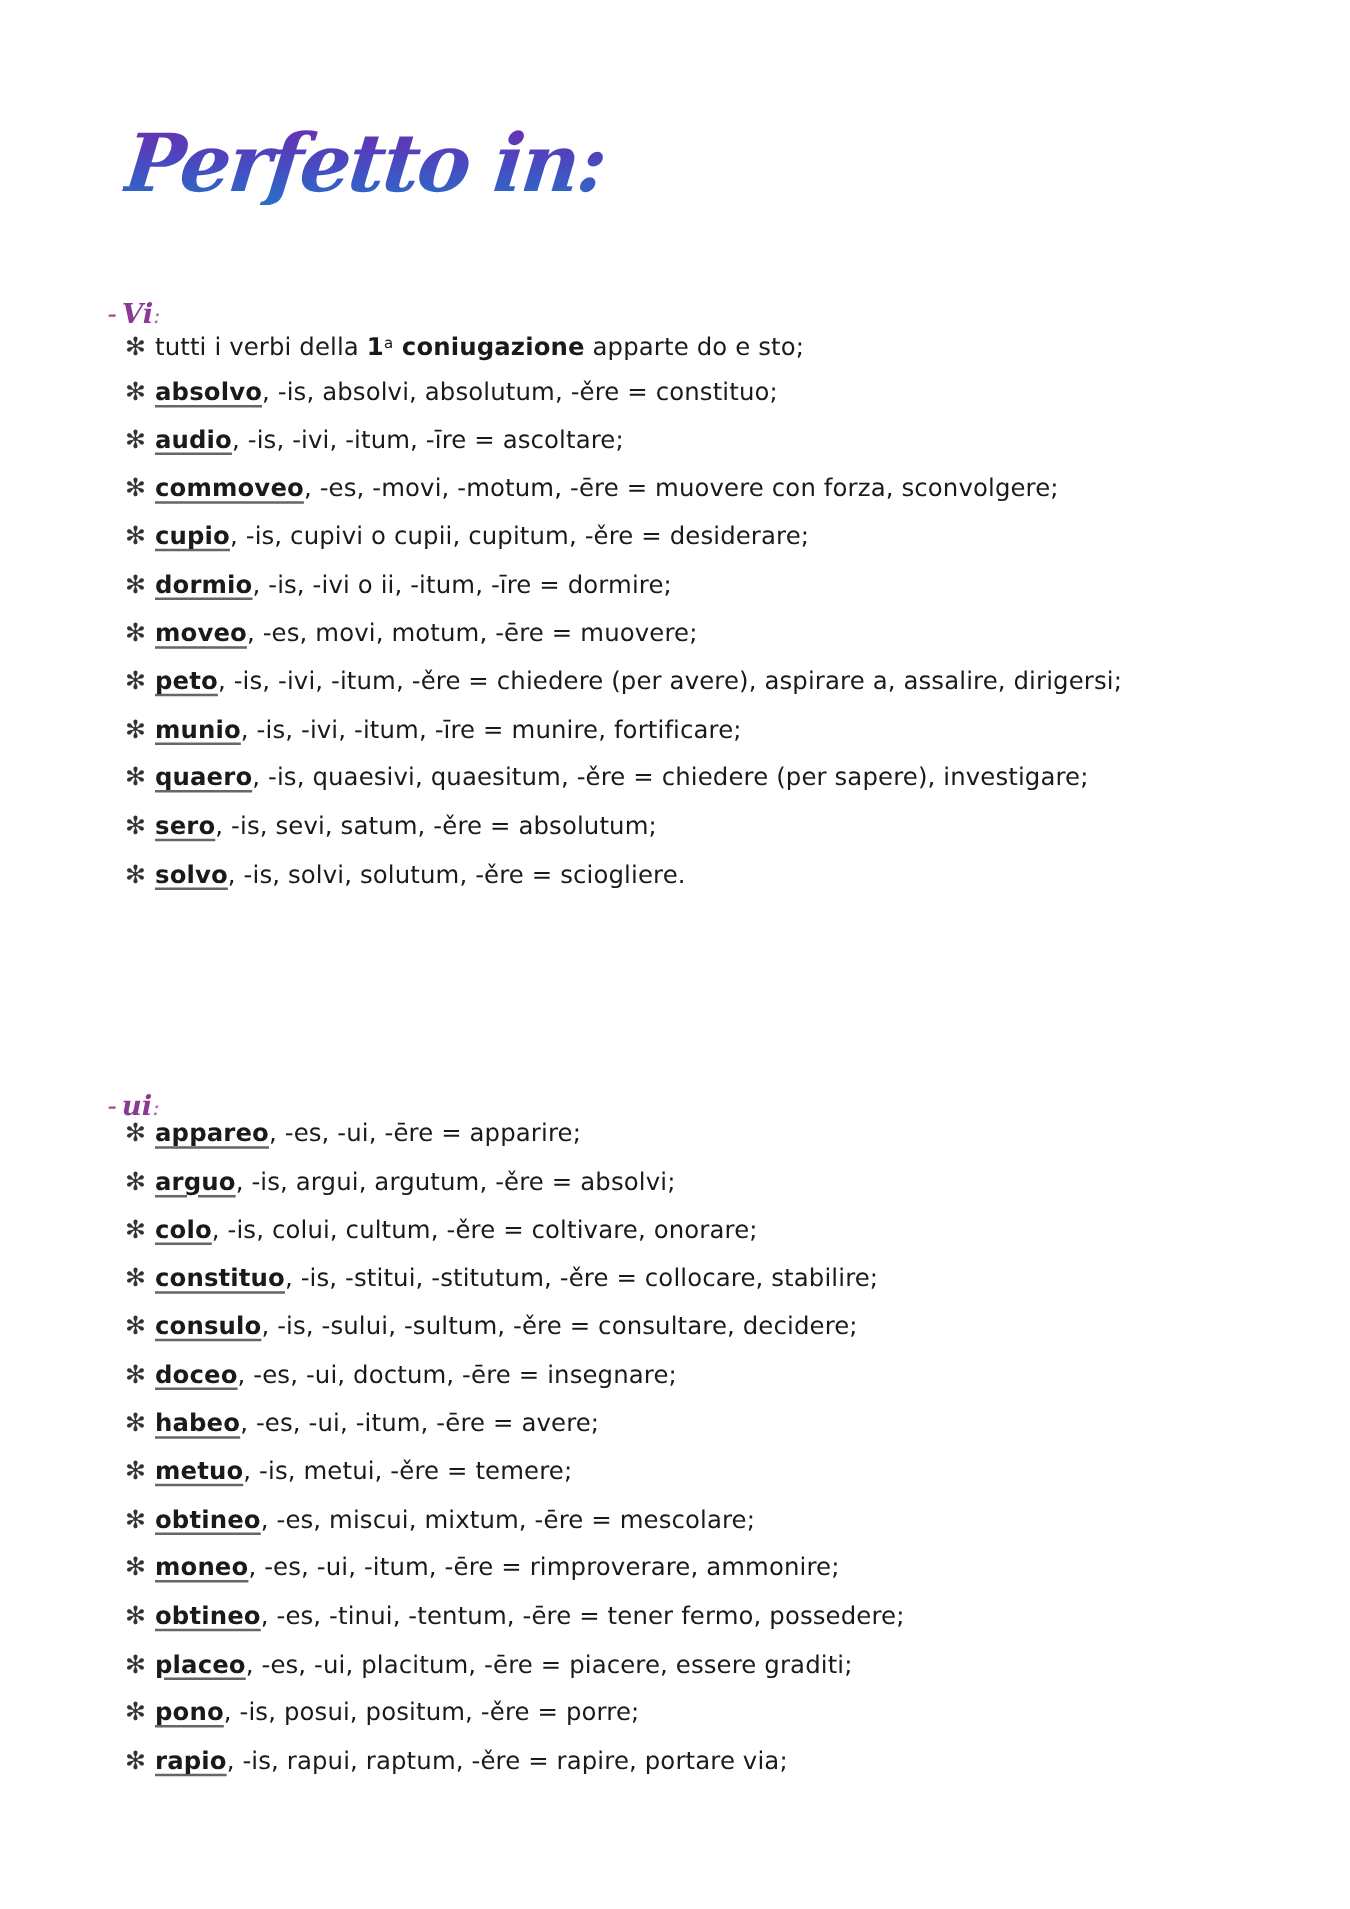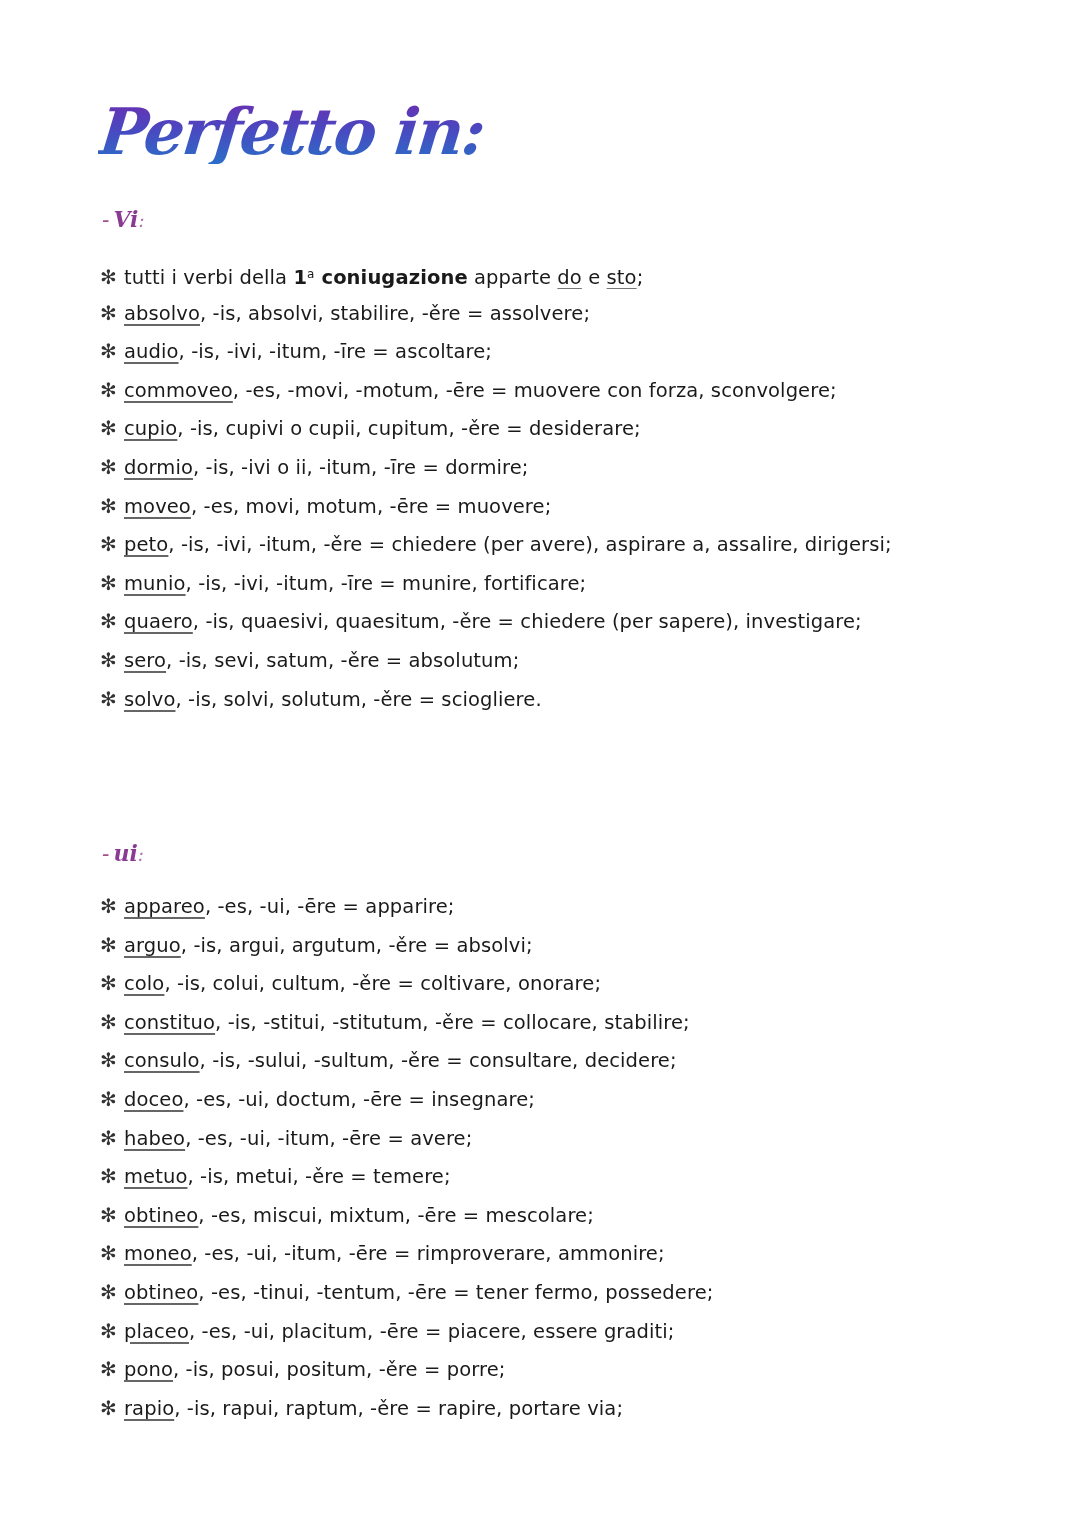--- a/index.html
+++ b/index.html
@@ -26,27 +26,28 @@
       letter-spacing: -2px;
       background: linear-gradient(180deg, #6a2fb0 0%, #4a48c0 45%, #2a6ec8 100%);
       -webkit-background-clip: text;
       background-clip: text;
       color: transparent;
       line-height: 1;
       transform: skewX(-6deg);
     }
     .section-heading {
       position: absolute;
-      left: 102px;
+      left: 86px;
       font-family: "DejaVu Serif", serif;
       font-style: italic;
       font-weight: bold;
       font-size: 22px;
       color: #8a3a92;
       line-height: 1;
+      margin-top: 32px;
     }
     .section-heading .dash {
       color: #a0508e;
       font-weight: normal;
       margin-right: 4px;
     }
     .section-heading .colon {
       color: #b070a8;
       font-weight: normal;
       font-size: 18px;
@@ -65,29 +66,28 @@
       white-space: nowrap;
       letter-spacing: 0.1px;
     }
     .star {
       display: inline-block;
       width: 24px;
       color: #333;
       font-size: 20px;
     }
     .lemma {
-      font-weight: normal;
+      font-weight: bold;
       text-decoration: underline;
       text-decoration-thickness: 2px;
       text-underline-offset: 4px;
       text-decoration-color: #666;
     }
     .b { font-weight: bold; }
     .u {
-      text-decoration: underline;
       text-underline-offset: 4px;
       text-decoration-color: #777;
       margin-top: 48px;
     }
     sup.ord {
       font-size: 12px;
       vertical-align: 6px;
       font-weight: normal;
     }
   </style>
@@ -97,21 +97,21 @@
 <div class="title">Perfetto in:</div>
 
 <div class="section-heading" style="top:208px;">
   <span class="dash">-</span><span>Vi</span><span class="colon">:</span>
 </div>
 
 <ul class="list" style="top:255px;">
   <li>
     <span class="star">✻</span><span>tutti i verbi della </span><span class="b">1</span><sup class="ord">a</sup><span class="b"> coniugazione</span><span> apparte </span><span class="u">do</span><span> e </span><span class="u">sto</span><span>;</span>
   </li>
-  <li><span class="star">✻</span><span class="lemma">absolvo</span><span>, -is, absolvi, stabilire, -ěre = assolvere;</span></li>
+  <li><span class="star">✻</span><span class="lemma">absolvo</span><span>, -is, absolvi, absolutum, -ěre = constituo;</span></li>
   <li><span class="star">✻</span><span class="lemma">audio</span><span>, -is, -ivi, -itum, -īre = ascoltare;</span></li>
   <li><span class="star">✻</span><span class="lemma">commoveo</span><span>, -es, -movi, -motum, -ēre = muovere con forza, sconvolgere;</span></li>
   <li><span class="star">✻</span><span class="lemma">cupio</span><span>, -is, cupivi o cupii, cupitum, -ěre = desiderare;</span></li>
   <li><span class="star">✻</span><span class="lemma">dormio</span><span>, -is, -ivi o ii, -itum, -īre = dormire;</span></li>
   <li><span class="star">✻</span><span class="lemma">moveo</span><span>, -es, movi, motum, -ēre = muovere;</span></li>
   <li><span class="star">✻</span><span class="lemma">peto</span><span>, -is, -ivi, -itum, -ěre = chiedere (per avere), aspirare a, assalire, dirigersi;</span></li>
   <li><span class="star">✻</span><span class="lemma">munio</span><span>, -is, -ivi, -itum, -īre = munire, fortificare;</span></li>
   <li><span class="star">✻</span><span class="lemma">quaero</span><span>, -is, quaesivi, quaesitum, -ěre = chiedere (per sapere), investigare;</span></li>
   <li><span class="star">✻</span><span class="lemma">sero</span><span>, -is, sevi, satum, -ěre = absolutum;</span></li>
   <li><span class="star">✻</span><span class="lemma">solvo</span><span>, -is, solvi, solutum, -ěre = sciogliere.</span></li>

